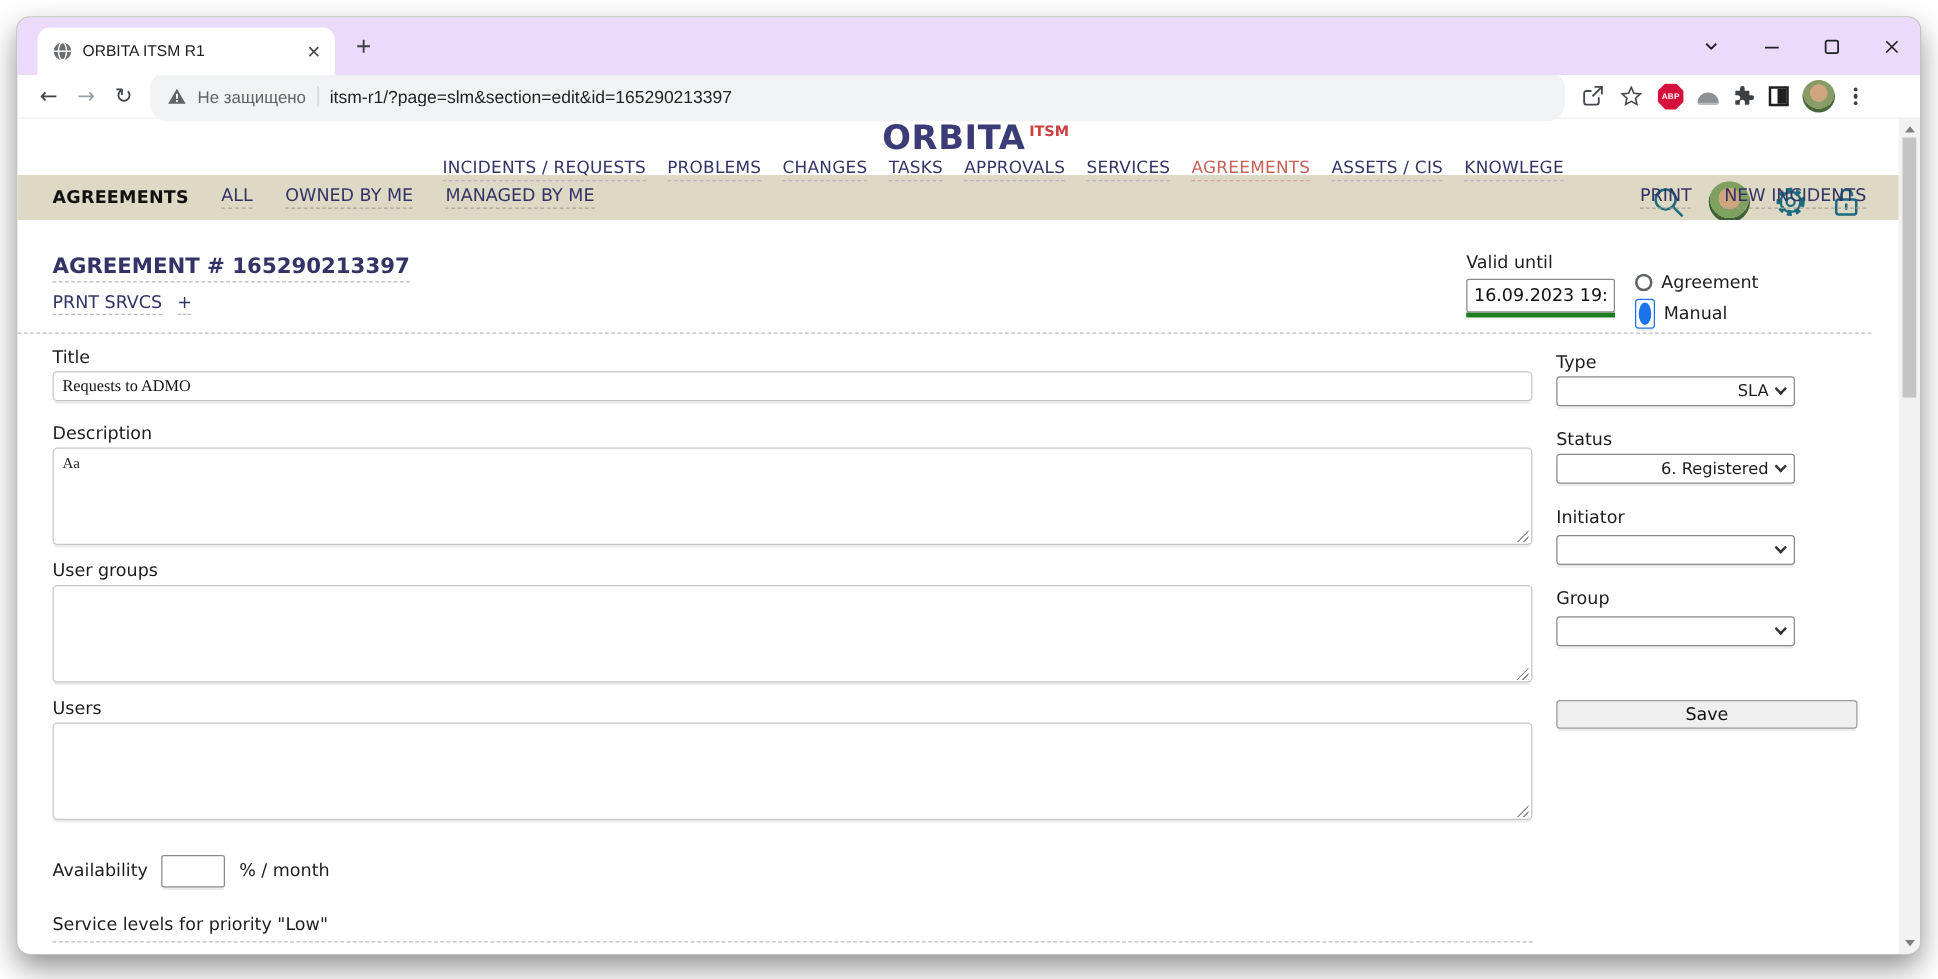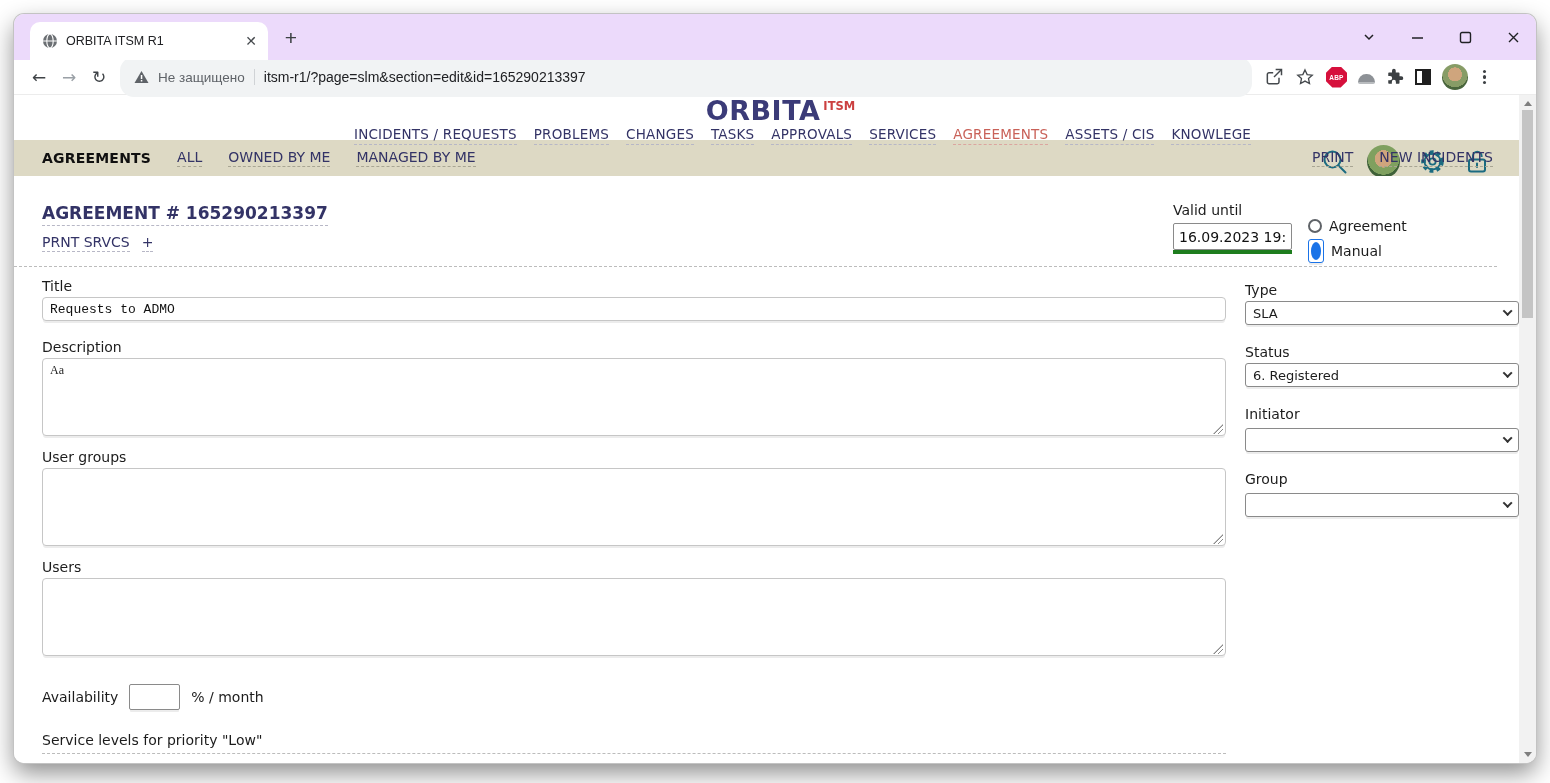--- a/index.html
+++ b/index.html
@@ -75,35 +75,35 @@
   .radio { display:flex; align-items:center; gap:7px; font-size:14px; margin-bottom:5px; }
   .rdot { width:14px; height:14px; border-radius:50%; border:2px solid #5f6368; flex:none; }
   .rdot.sel { border-color:#1a73e8; position:relative; }
   .rdot.sel::after { content:""; position:absolute; inset:2px; background:#1a73e8; border-radius:50%; }
   .dashline { position:absolute; top:90px; left:0; width:1483px; border-top:1px dashed #bcbcbc; }
 
   .leftcol { position:absolute; left:28px; top:96px; width:1184px; }
   .rightcol { position:absolute; left:1231px; top:100px; width:241px; }
   .flabel { font-size:14px; margin:6px 0 3px 0; }
   .txt { width:100%; height:24px; border:1px solid #c6c6c6; border-radius:4px; font-size:13px; padding:2px 7px;
-         font-family:Liberation Mono, monospace; color:#111; box-shadow:0 3px 0 -1px #ececec; }
+         font-family:Liberation Serif, serif; color:#111; box-shadow:0 3px 0 -1px #ececec; }
   .tawrap { position:relative; margin-bottom:9px; }
   .ta { width:100%; height:78px; border:1px solid #c6c6c6; border-radius:4px; font-size:12px; padding:4px 7px;
         font-family:Liberation Serif, serif; color:#222; resize:none; box-shadow:0 3px 0 -1px #ececec; }
   .rehandle { position:absolute; right:3px; bottom:6px; width:10px; height:10px;
               background:repeating-linear-gradient(135deg,#8a8a8a 0 1px,transparent 1px 3.4px);
               clip-path:polygon(100% 0,100% 100%,0 100%); }
   .avail-row { display:flex; align-items:center; gap:11px; font-size:14px; margin-top:24px; }
   .avail-input { width:51px; height:26px; border:1px solid #8a8a8a; border-radius:2px; font-size:13px; padding:0 5px;
                  box-shadow:0 3px 0 -1px #ececec; }
   .svc-head { font-size:14px; margin-top:22px; padding-bottom:5px; border-bottom:1px dashed #bcbcbc; }
   .sel { border:1px solid #8a8a8a; border-radius:3px; background:#fff; height:24px; display:inline-flex;
          align-items:center; justify-content:space-between; padding:0 7px; font-size:13px;
          box-shadow:0 3px 0 -1px #ececec; flex:none; }
-  .sel-w { width:274px; margin-bottom:13px; }
+  .sel-w { width:191px; margin-bottom:13px;justify-content:flex-end; }
   .chev { border:solid #333; border-width:0 2px 2px 0; padding:2.6px; transform:rotate(45deg) translate(-1px,-1px); margin-left:6px; }
   .savebtn { width:241px; height:23px; background:#efefef; border:1px solid #9b9b9b; border-radius:3px;
              font-size:14px; font-family:"DejaVu Sans",sans-serif; color:#111; margin-top:30px;
              box-shadow:0 3px 0 -1px #ececec; }
 
   
   .vscroll { position:absolute; right:0; top:81px; width:17px; height:668px; background:#f2f2f2; }
   .sb-up { position:absolute; top:6px; left:4.5px; width:0; height:0; border-left:4px solid transparent;
            border-right:4px solid transparent; border-bottom:5px solid #7f7f7f; }
   .sb-down { position:absolute; bottom:6px; left:4.5px; width:0; height:0; border-left:4px solid transparent;
@@ -329,20 +329,21 @@
           <span></span>
           <span class="chev"></span>
         </span>
 
       <div class="flabel">Group</div>
       <span class="sel sel-w">
           <span></span>
           <span class="chev"></span>
         </span>
 
+      <button class="savebtn">Save</button>
     </div>
   </div>
 
   <div class="vscroll">
     <span class="sb-up"></span>
     <span class="sb-thumb"></span>
     <span class="sb-down"></span>
   </div>
 
 </div>

